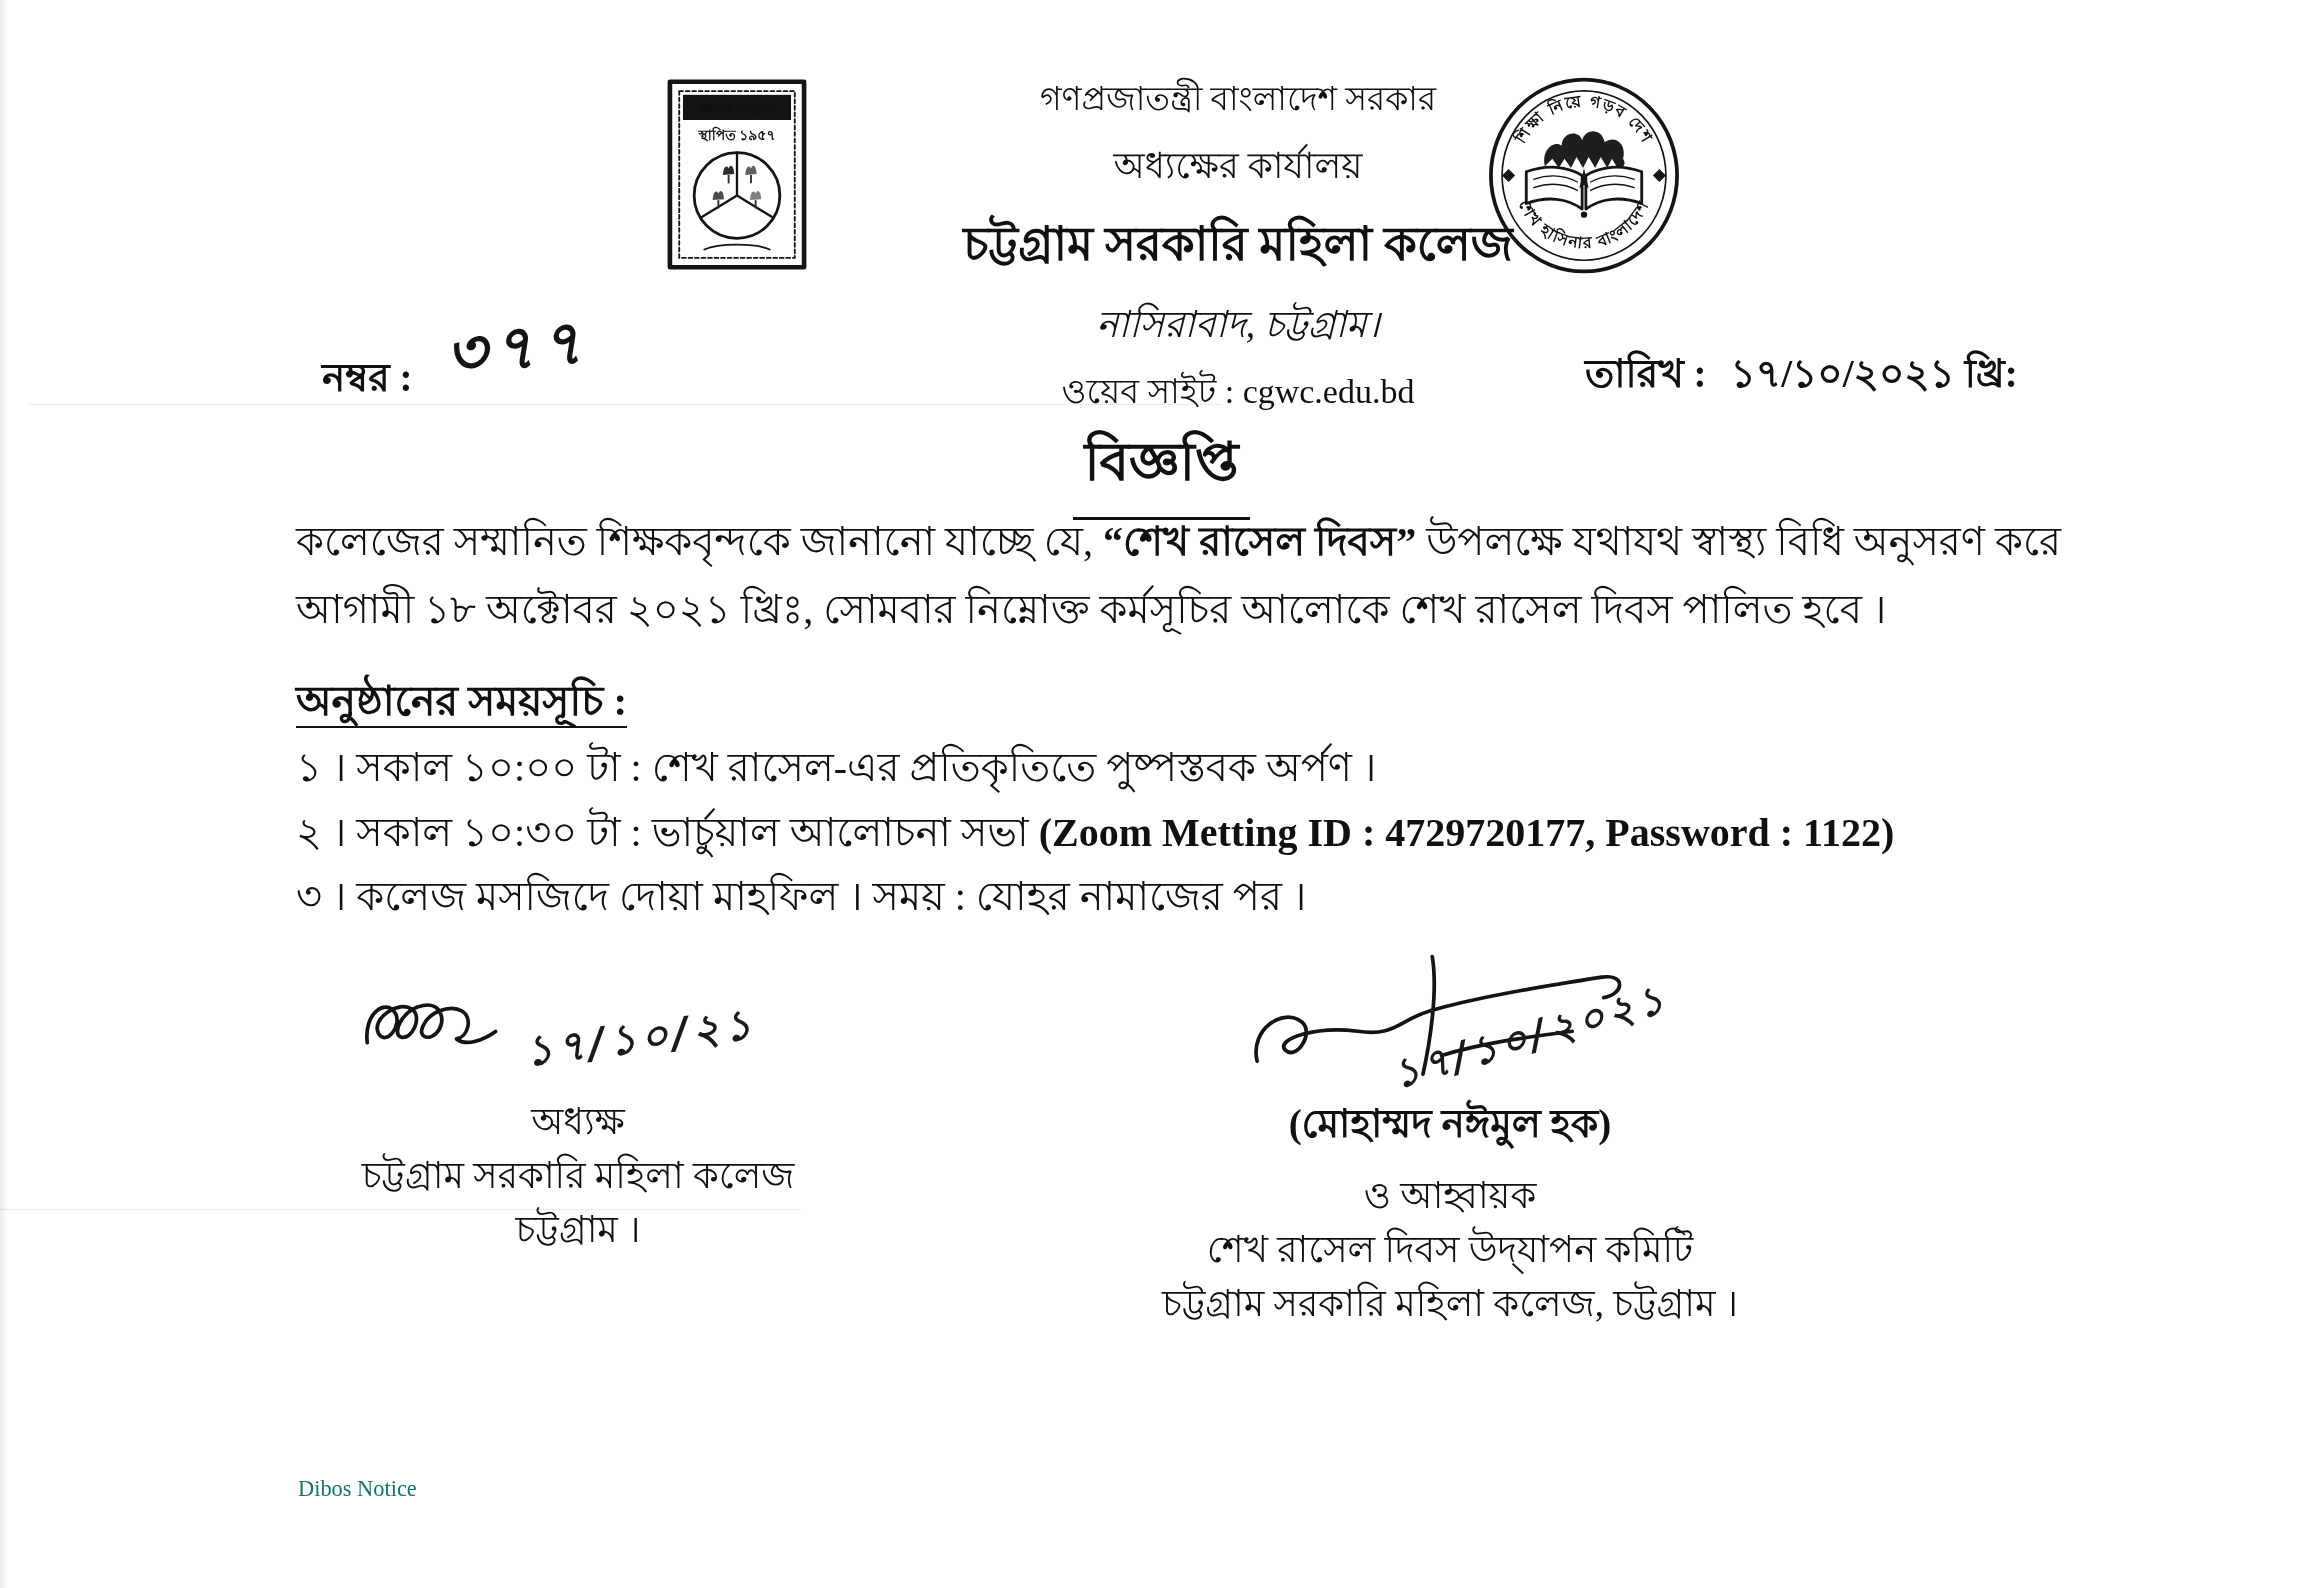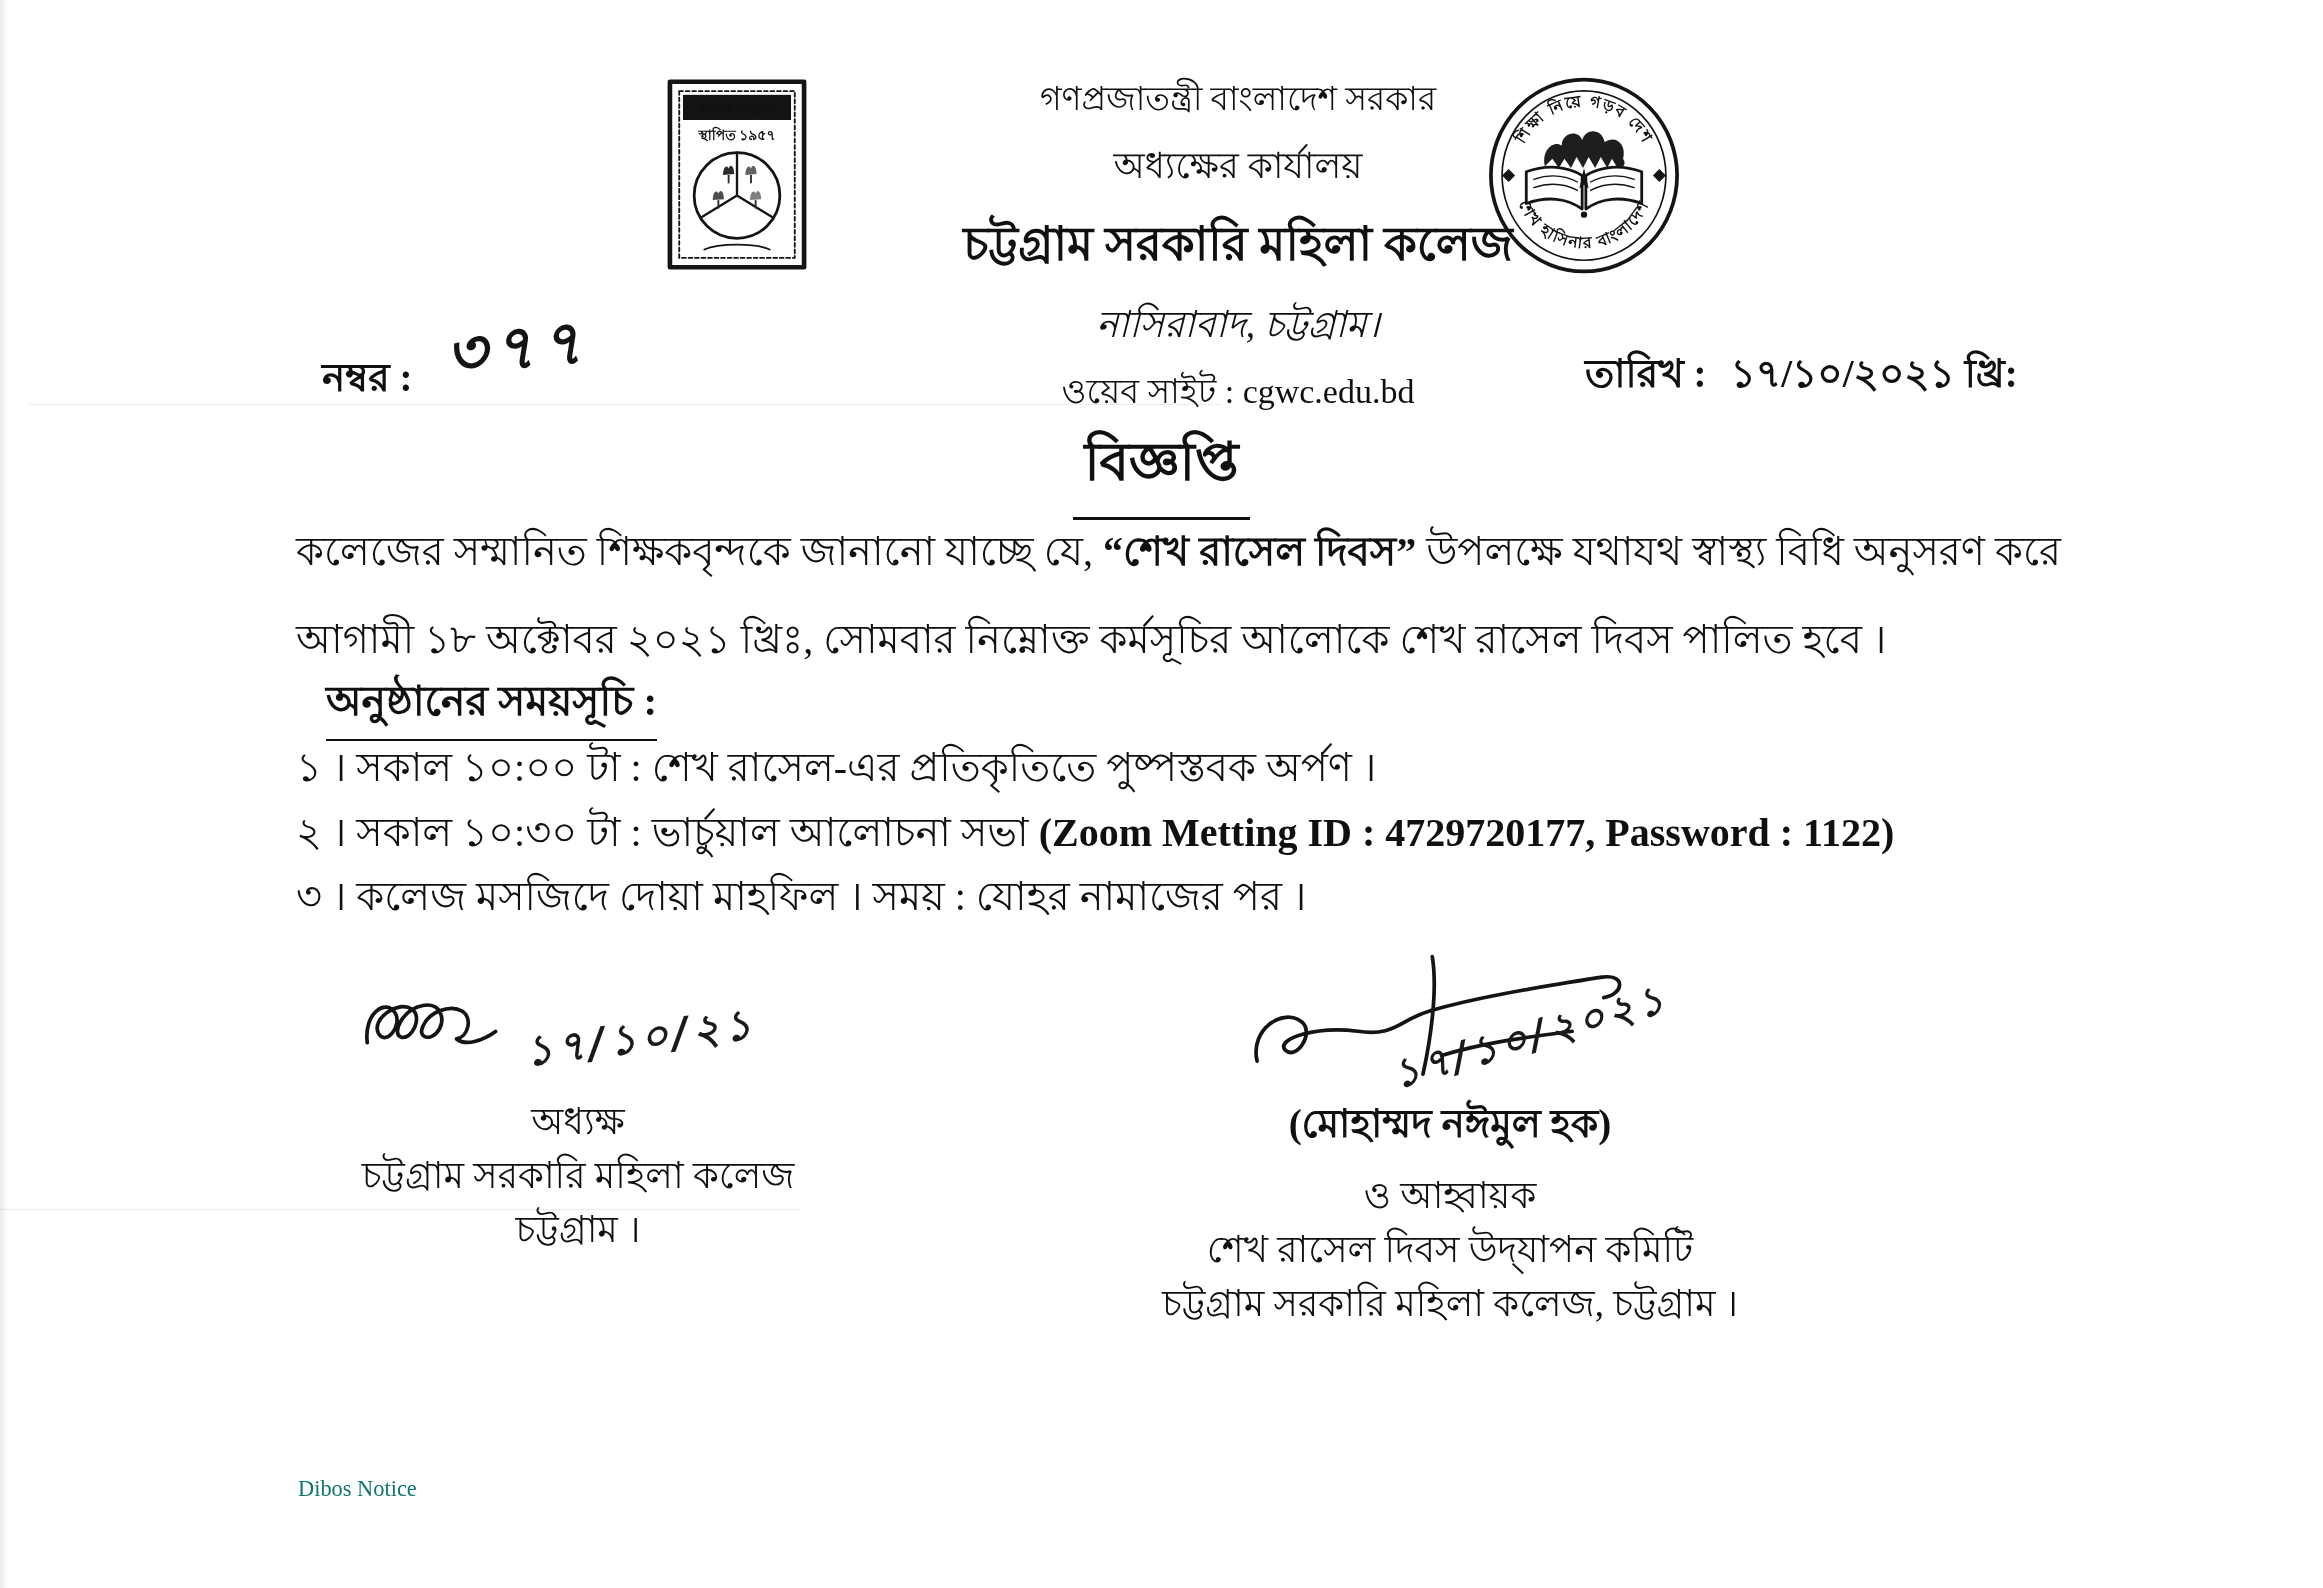--- a/index.html
+++ b/index.html
@@ -37,25 +37,25 @@
     transform:rotate(-5deg); color:#141414;
   }
   .date-row   { position:absolute; left:1585px; top:343px; font-size:39px; font-weight:bold; white-space:nowrap; }
   .date-row .gap { display:inline-block; width:24px; }
 
   
   .title-wrap { position:absolute; left:0; top:421px; width:2323px; text-align:center; }
   .title-text { display:inline-block; font-size:53px; font-weight:bold; border-bottom:3.7px solid #101010; padding:0 11.2px 7.5px; }
 
   
-  .para { position:absolute; left:296px; top:508px; width:1799px; font-size:40px; line-height:88px; text-align:left; }
+  .para { position:absolute; left:296px; top:508px; width:1799px; font-size:40px; line-height:68px; text-align:left; }
   .para b { font-weight:bold; }
 
   .sched-head { position:absolute; left:296px; top:669px; font-size:41px; font-weight:bold; }
-  .sched-head span { border-bottom:2.8px solid #101010; padding-bottom:15px;margin-left:30px; }
+  .sched-head span { border-bottom:2.8px solid #101010; padding-bottom:2px; }
 
   .sched-list { position:absolute; left:296px; top:744px; font-size:40px; }
   .sched-item { line-height:47px; margin-bottom:17.7px; white-space:nowrap; }
   .latin-bold { font-weight:bold; font-family:"Liberation Serif",serif; }
 
   
   .sig-left  { position:absolute; left:275px;  top:977px; width:606px; text-align:center; }
   .sig-right { position:absolute; left:1049px; top:951px; width:802px; text-align:center; }
   .sig-script { position:relative; height:107px; }
   .sig-right .sig-script { height:138px; }

